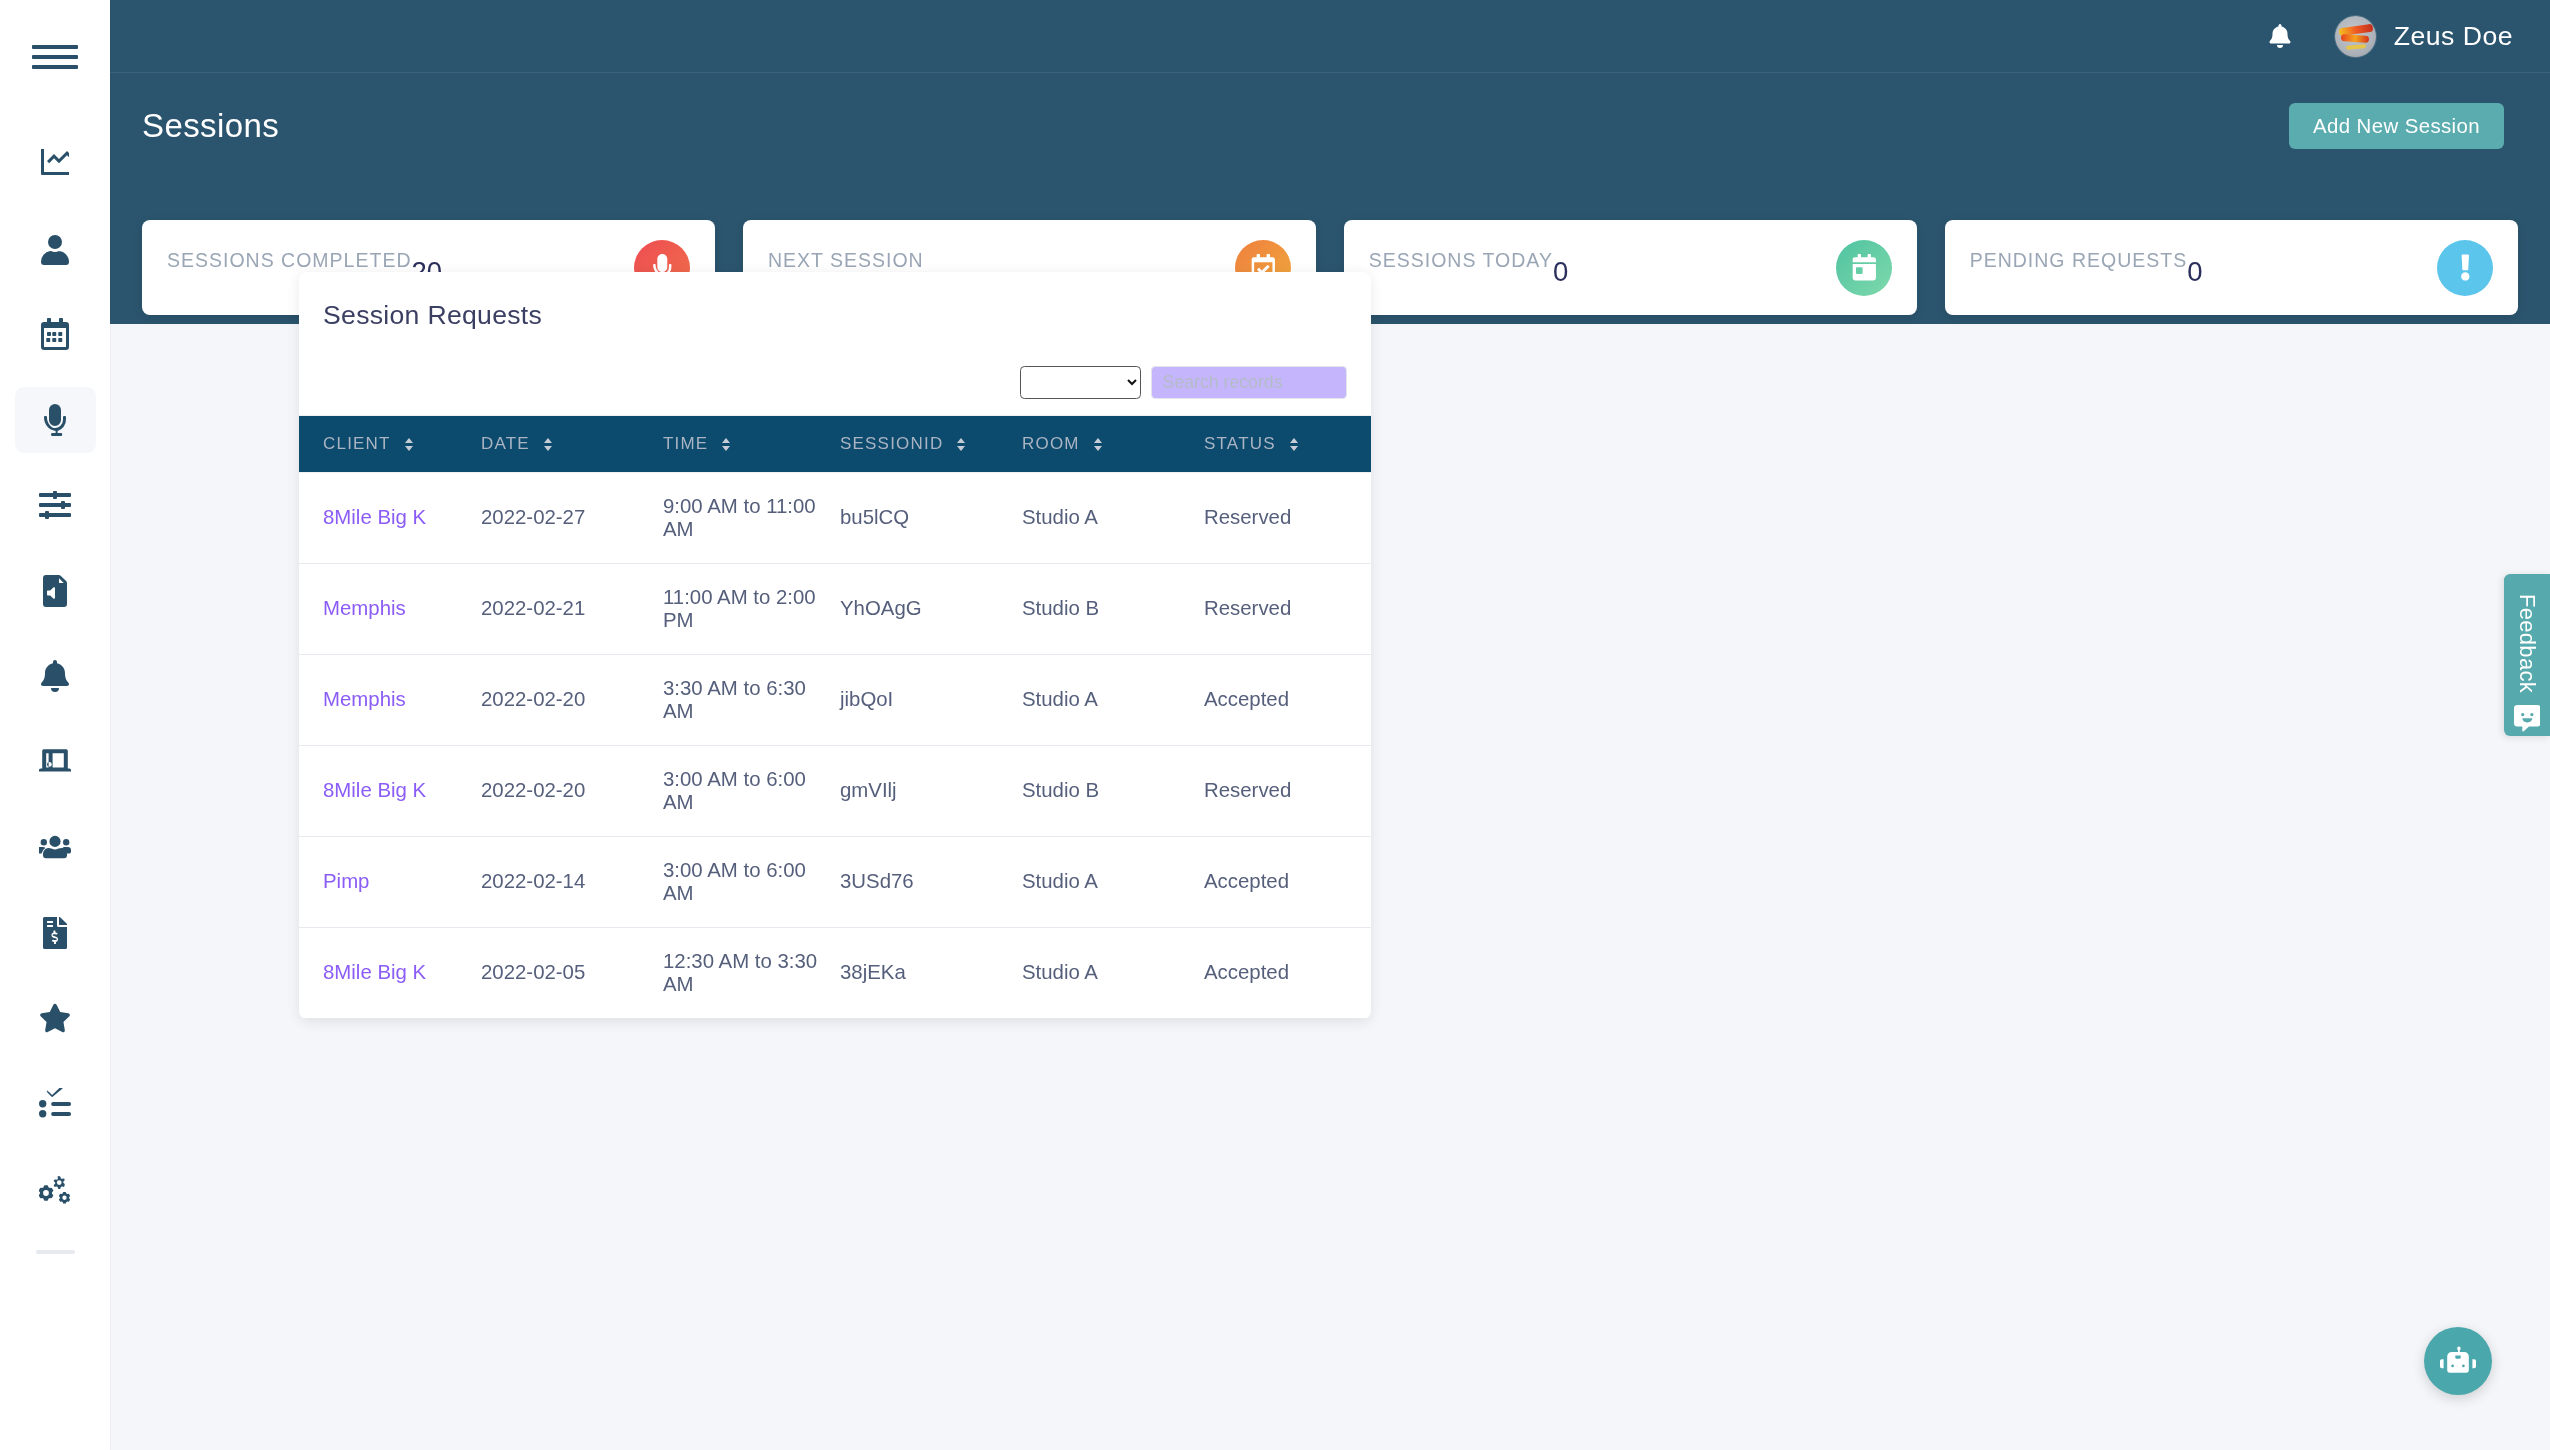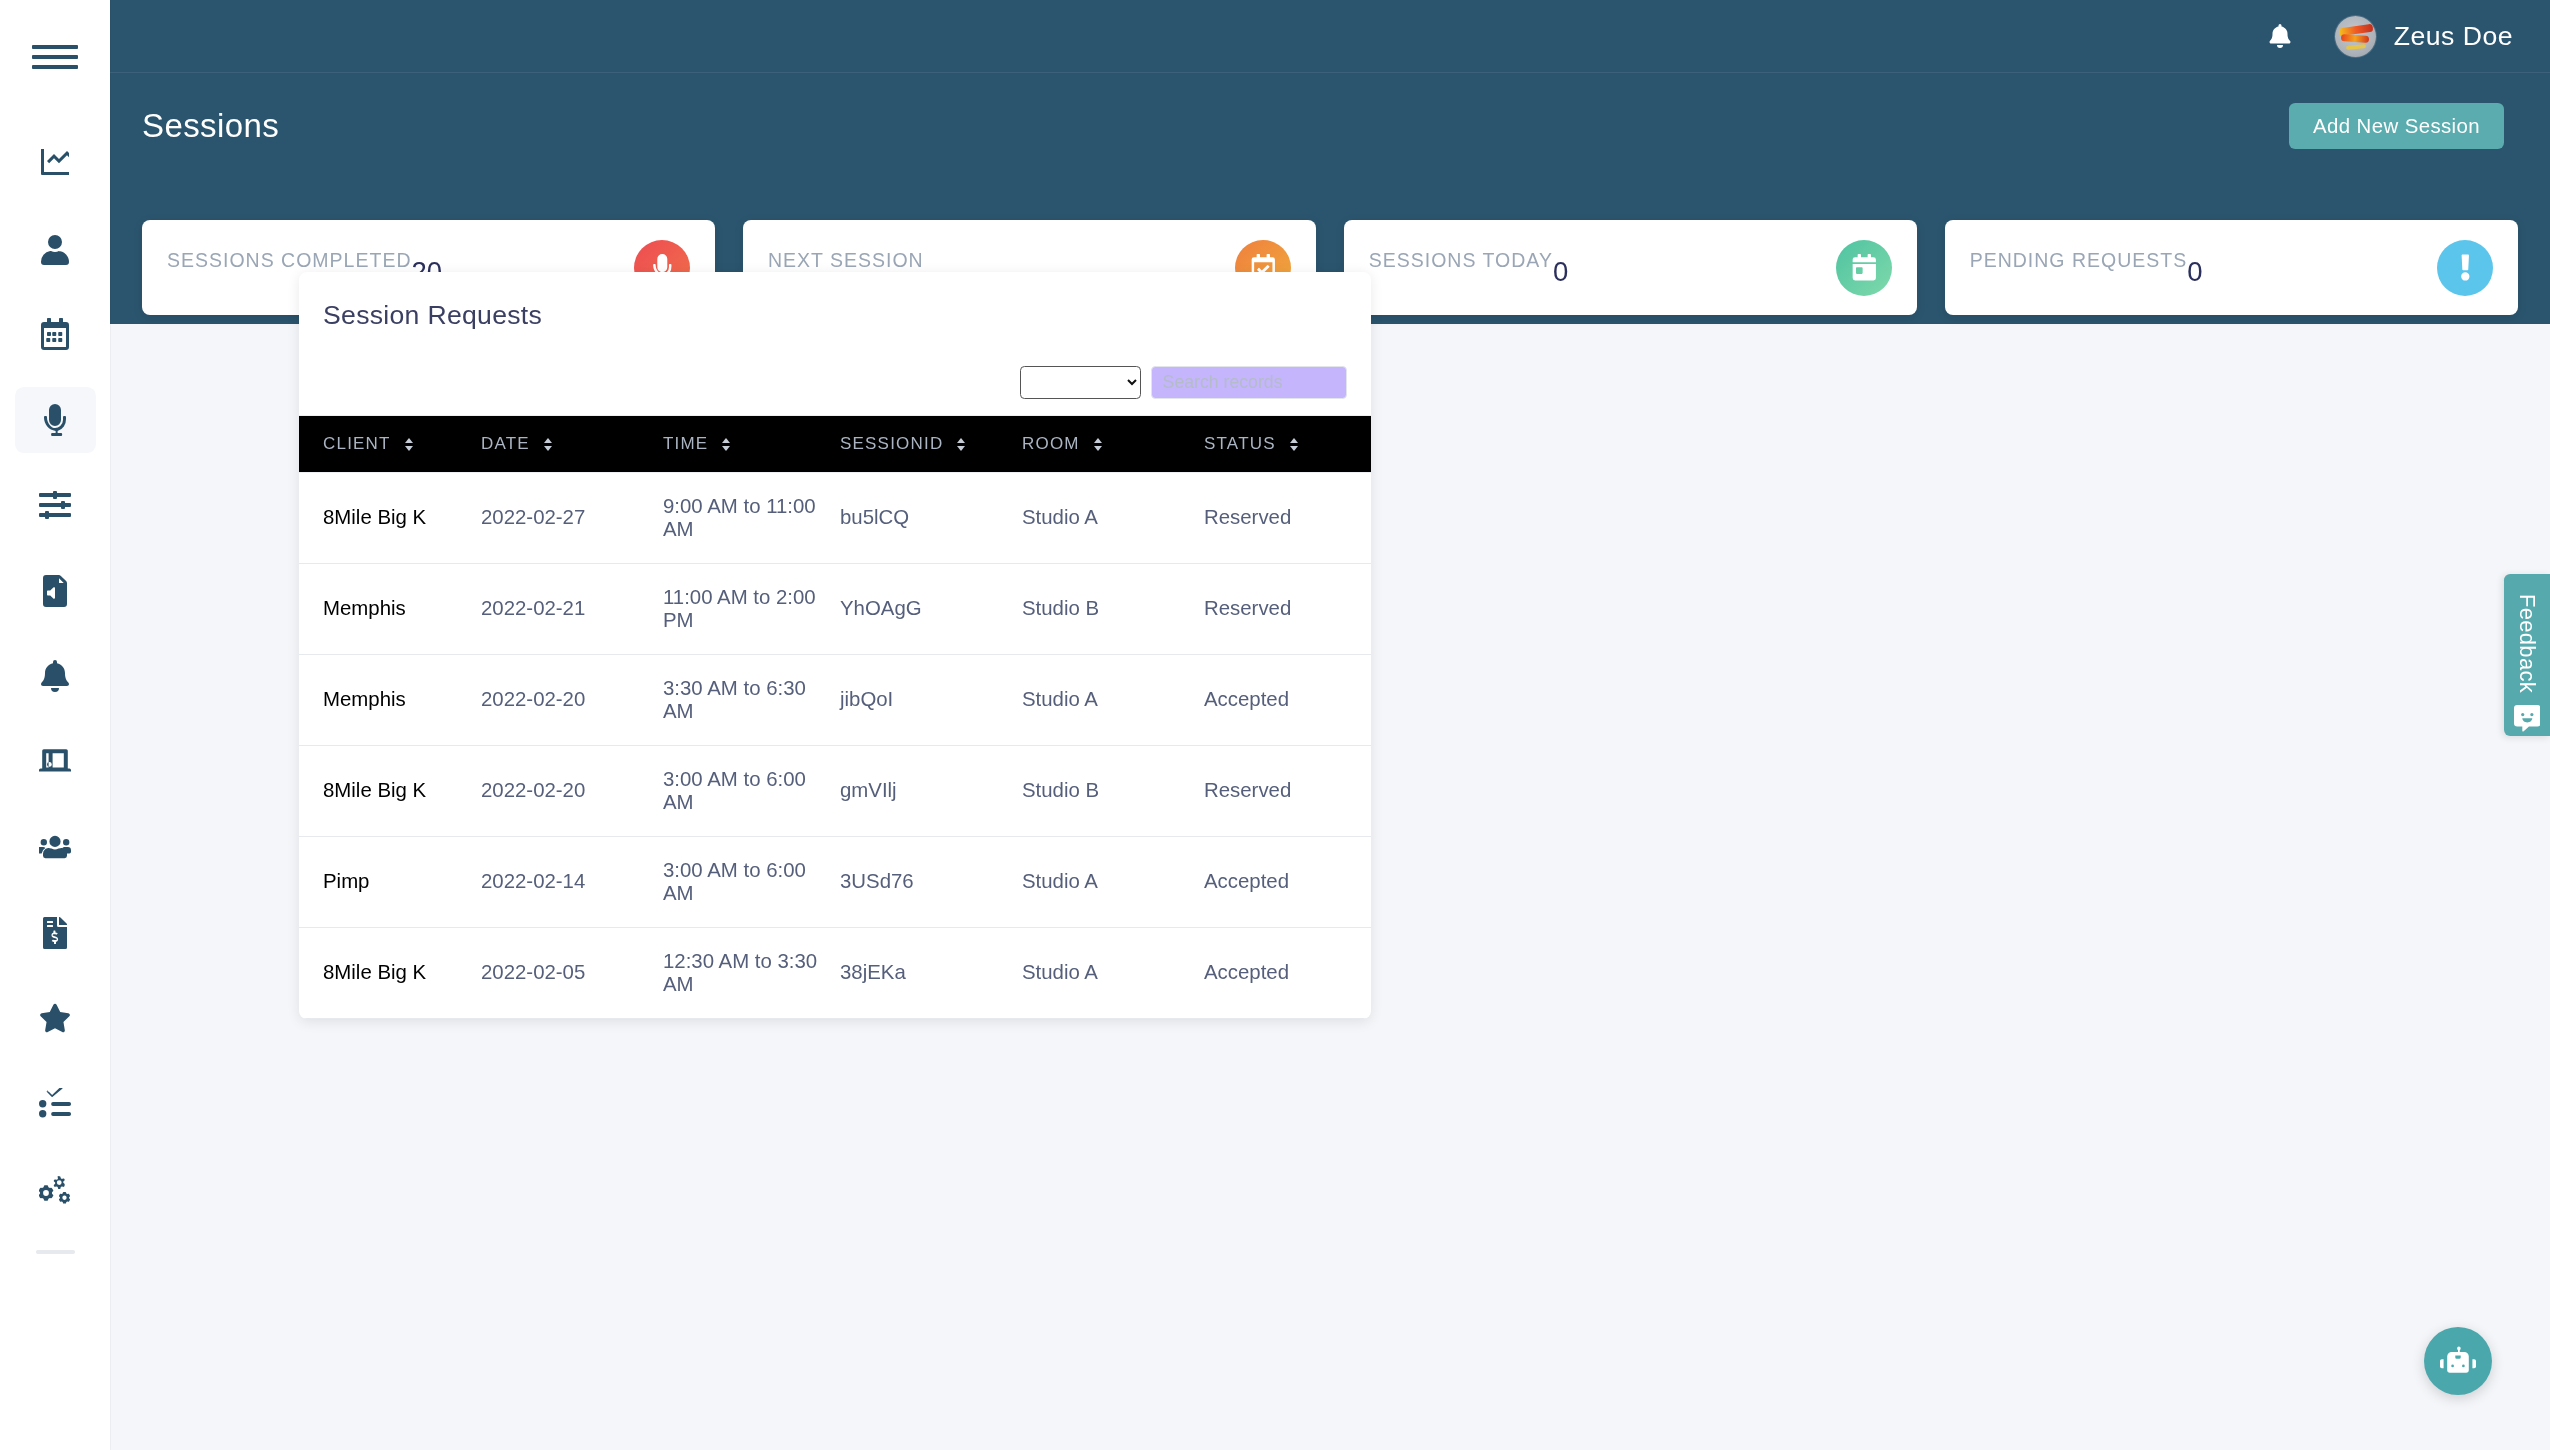--- a/index.html
+++ b/index.html
@@ -128,37 +128,37 @@
     padding: 0 7px; color: #111;
   }
   #search-input {
     width: 196px; height: 33px; border: 0.9px solid #e2e5ea; border-radius: 4.4px;
     padding: 0 10.6px; font-size: 17.7px; font-weight: 300;
     font-family: "Liberation Sans", sans-serif; color: #46506a; background:#c4b5fd;
   }
   #search-input::placeholder { color: #b4bcc8; font-weight: 300; }
 
   table { width: 100%; border-collapse: collapse; table-layout: fixed; }
-  thead tr { background: #000000; }
+  thead tr { background: #0c4a6e; }
   th {
     text-align: left; font-size: 17px; font-weight: 300; color: #aab4c2;
     letter-spacing: 1.2px; text-transform: uppercase;
     padding: 17.7px 0 17.7px 0; border-top: 0.9px solid #edf0f3; border-bottom: 0.9px solid #edf0f3;
     cursor: pointer; white-space: nowrap;
   }
   th .lbl { display: inline-block; vertical-align: middle; }
   .sorter { display:inline-block; vertical-align: middle; margin-left: 8px; width: 8px; }
   .sorter i { display:block; width:0; height:0; border-left:4.4px solid transparent; border-right:4.4px solid transparent; }
   .sorter i.up { border-bottom: 5.3px solid #c6ccd6; margin-bottom: 2.7px; }
   .sorter i.dn { border-top: 5.3px solid #c6ccd6; }
   td {
     font-size: 20.4px; font-weight: 300; color: #555f7b;
     padding: 22px 0; border-bottom: 0.9px solid #e6e9ee;
   }
-  td.client a { color: #000000; text-decoration: none; cursor: pointer; }
+  td.client a { color: #8b5cf6; text-decoration: none; cursor: pointer; }
   th:nth-child(1), td:nth-child(1) { padding-left: 24px; width: 182px; }
   th:nth-child(2), td:nth-child(2) { width: 182px; }
   th:nth-child(3), td:nth-child(3) { width: 177px; }
   th:nth-child(4), td:nth-child(4) { width: 182px; }
   th:nth-child(5), td:nth-child(5) { width: 182px; }
 
   
   #feedback-tab {
     position: absolute; right: 0; top: 574px; width: 46px; height: 162px;
     background: #56a9ac; border-radius: 6.2px 0 0 6.2px; cursor: pointer;

